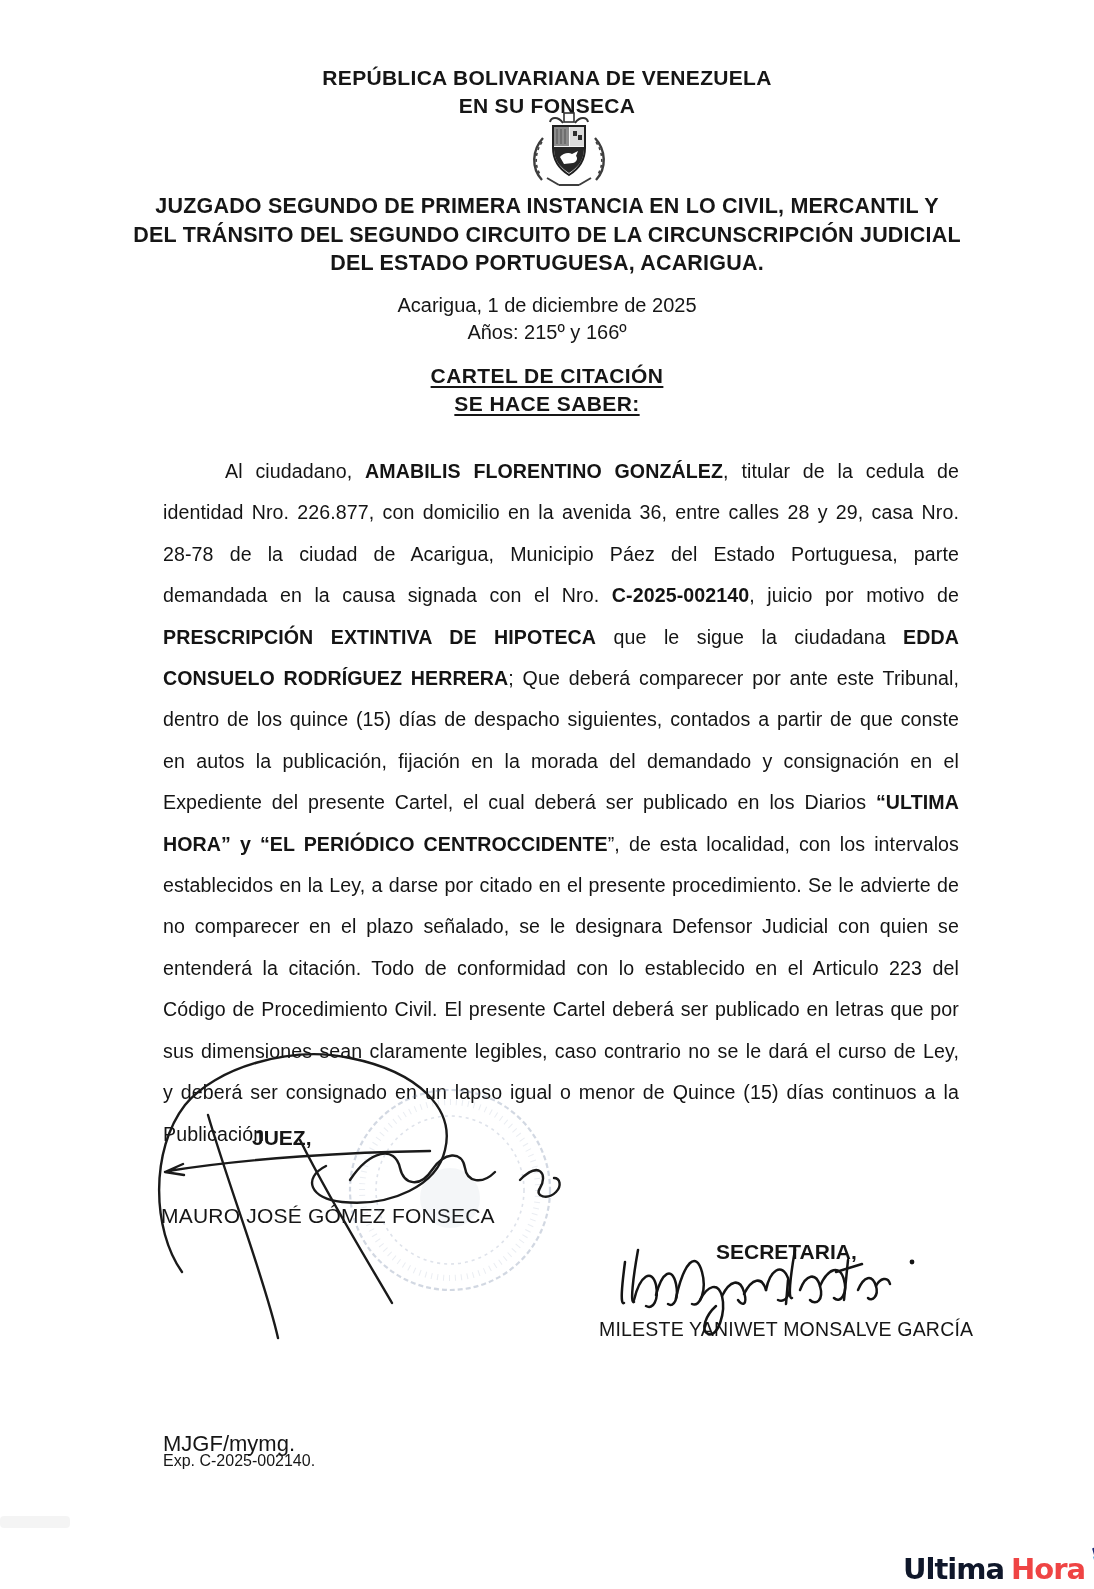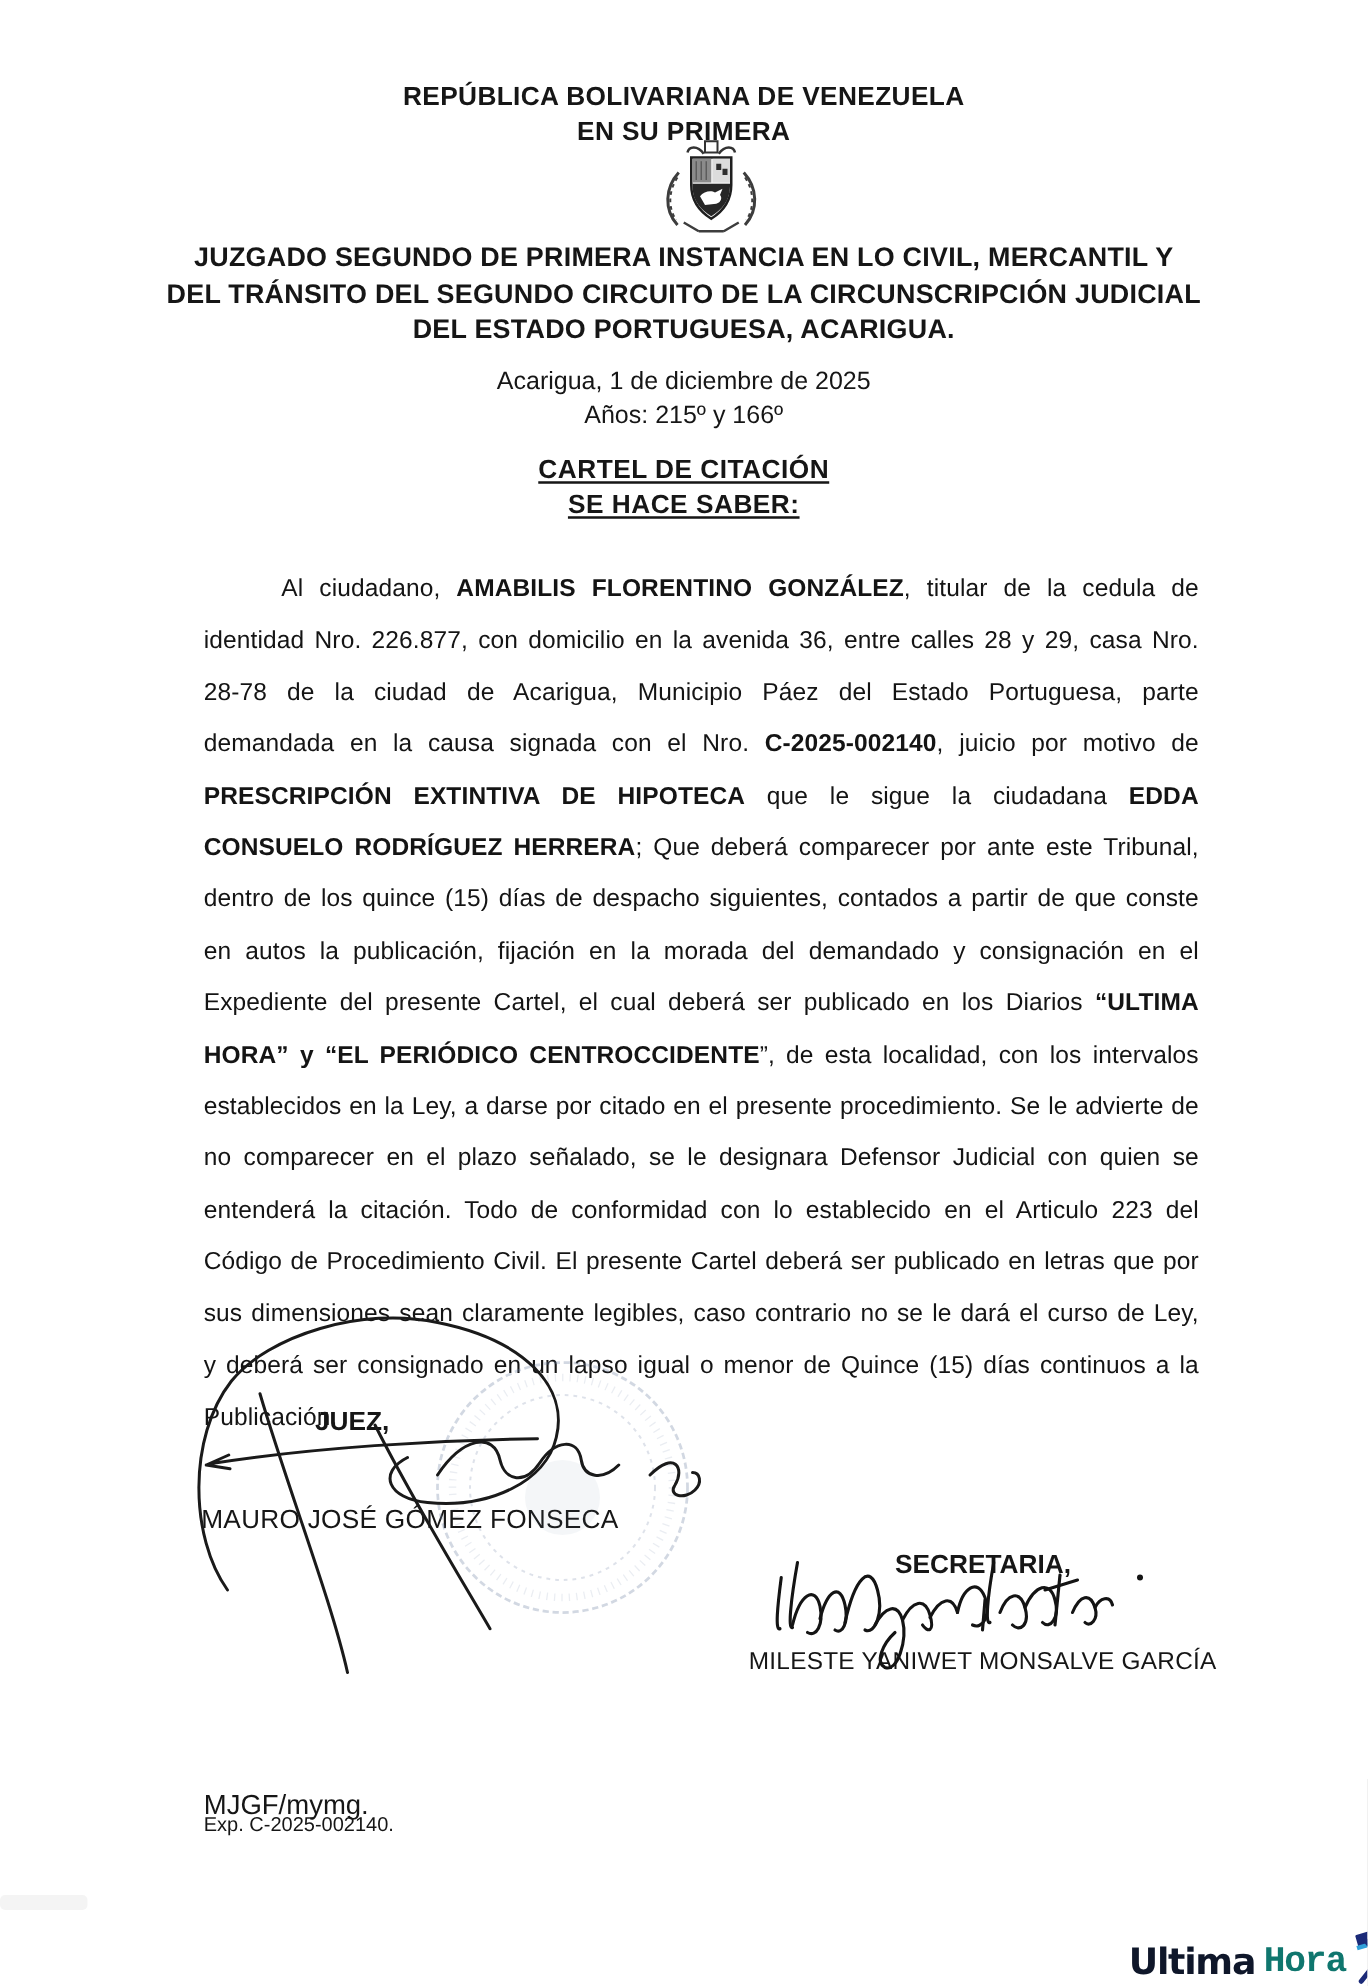--- a/index.html
+++ b/index.html
@@ -41,21 +41,21 @@
   .pub-date{left:2px;top:1638px;font-size:27px;font-weight:700;color:#0c0c0c;font-family:"DejaVu Sans",sans-serif;letter-spacing:-.4px;}
   .logo{left:903px;top:1549px;height:40px;display:flex;align-items:center;font-family:"DejaVu Sans",sans-serif;font-weight:700;font-size:29px;letter-spacing:-1px;}
   .logo .p2{margin-left:7px;}
 </style>
 </head>
 <body>
 
 <div id="page">
 
   <div class="abs center republic">REPÚBLICA BOLIVARIANA DE VENEZUELA</div>
-  <div class="abs center innombre">EN SU PRIMERA</div>
+  <div class="abs center innombre">EN SU FONSECA</div>
 
   <div class="abs emblem">
     <svg width="84" height="80" viewBox="0 0 84 80">
 
       <path d="M16,26 C5,38 4,56 15,68" fill="none" stroke="#3d3d3d" stroke-width="2.4"></path>
       <path d="M15,30 C8,40 7,54 14,64" fill="none" stroke="#3d3d3d" stroke-width="1.6" stroke-dasharray="3 3"></path>
       <path d="M68,26 C79,38 80,56 69,68" fill="none" stroke="#3d3d3d" stroke-width="2.4"></path>
       <path d="M69,30 C76,40 77,54 70,64" fill="none" stroke="#3d3d3d" stroke-width="1.6" stroke-dasharray="3 3"></path>
 
       <path d="M36,11 C31,4 24,5 23,10 M48,11 C53,4 60,5 61,10" fill="none" stroke="#333" stroke-width="2"></path>
@@ -139,21 +139,21 @@
 
   <div class="abs ref1">MJGF/mymg.</div>
   <div class="abs ref2">Exp. C-2025-002140.</div>
 
   <div class="abs smudge"></div>
 
   <div class="abs pub-date">Acarigua, 08 de Diciembre del 2025</div>
 
   <div class="abs logo">
     <span class="p1" style="color: #0f172a;">Ultima</span>
-    <span class="p2" style="color: #0f766e; font-family: Liberation Mono, monospace;">Hora</span>
+    <span class="p2" style="color: #ef4444;">Hora</span>
     <span style="margin-left:2px;">
       <svg width="42" height="44" viewBox="0 0 42 44">
         <g>
           <rect x="6" y="1" width="22" height="11" rx="1" transform="rotate(-16 17 6)" fill="#1b2a78"></rect>
           <rect x="6" y="10" width="20" height="3.6" transform="rotate(-16 16 11)" fill="#2f9fd8"></rect>
           <circle cx="25" cy="17" r="3.6" fill="#1b2a78"></circle>
           <g fill="none" stroke="#1b2a78" stroke-width="4" stroke-linecap="round">
             <path d="M24,20 C21,25 19,28 18,31"></path>
             <path d="M23,20 L14,9"></path>
             <path d="M26,20 L29,8"></path>

